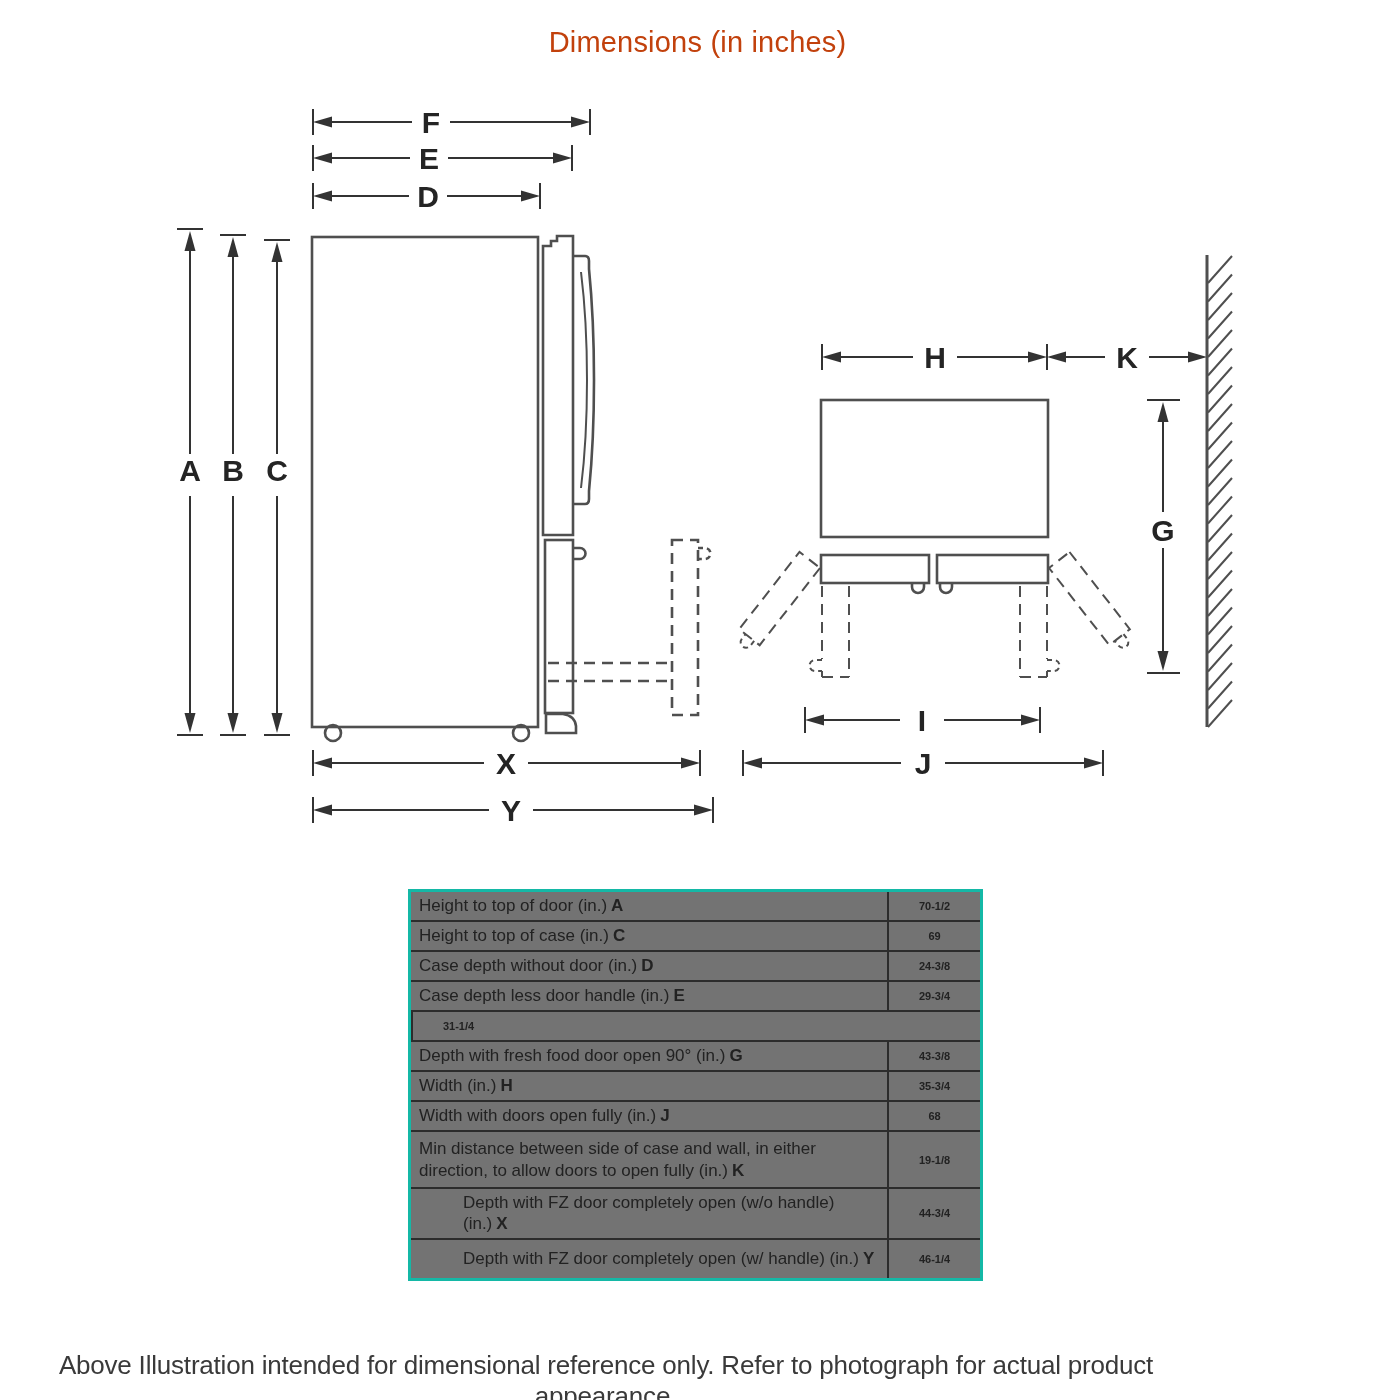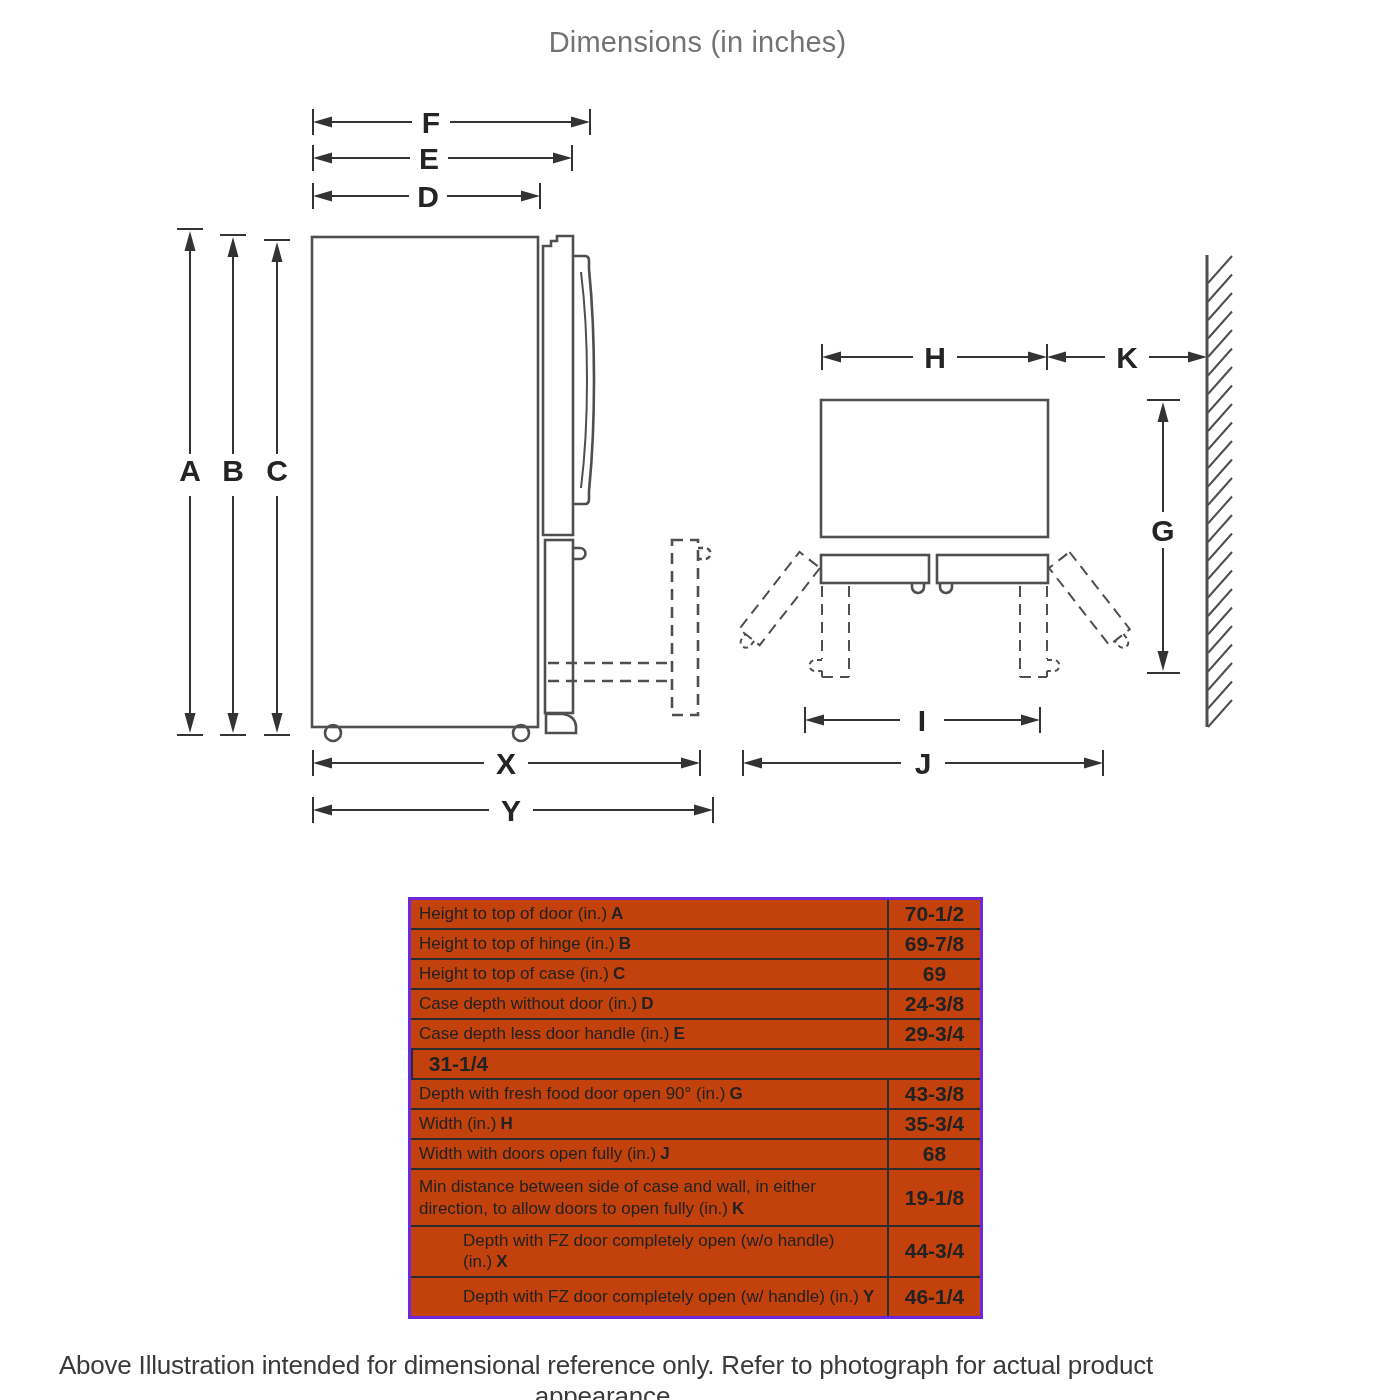--- a/index.html
+++ b/index.html
@@ -1,46 +1,46 @@
 <!DOCTYPE html>
 <html><head>
 <meta charset="utf-8">
 <style>
   html,body{margin:0;padding:0;background:#ffffff;width:1400px;height:1400px;
     font-family:"Liberation Sans", sans-serif;position:relative;overflow:hidden;}
   #page{position:absolute;left:0;top:0;width:1400px;height:1400px;background:#fff;}
 
   .page-title{position:absolute;left:0;top:26px;width:1395px;text-align:center;
-    font-size:29px;color:#737373;letter-spacing:0.2px;}
+    font-size:29px;color:#c2410c;letter-spacing:0.2px;}
 
   svg{position:absolute;left:0;top:0;}
 
   
   .shape{stroke:#4f4f4f;stroke-width:2.6;fill:none;stroke-linejoin:miter;}
   .thin{stroke:#4f4f4f;stroke-width:2;fill:none;}
   .dash{stroke-dasharray:11 7;}
   .dash2{stroke-dasharray:5 4;}
   .dim{stroke:#333;stroke-width:2;fill:none;}
   .arr{fill:#333;stroke:none;}
   .dimlabel{font-family:"Liberation Sans",sans-serif;font-weight:bold;font-size:30px;
     fill:#242424;text-anchor:middle;}
   .wall{stroke:#4f4f4f;stroke-width:3;fill:none;}
   .hatch{stroke:#4f4f4f;stroke-width:2;fill:none;}
 
   
   .spec-table{position:absolute;left:408px;top:889px;width:575px;box-sizing:border-box;
-    border:3px solid #6d28d9;background:#c2410c;margin-top:8px;}
+    border:3px solid #14b8a6;background:#737373;}
   .trow{display:flex;align-items:center;border-top:2px solid #2c2c2c;min-height:28px;}
   .trow:first-child{border-top:none;}
   .trow.tall{min-height:55px;}
   .trow.med{min-height:38px;padding-left:44px;}
   .tlabel{flex:1;padding:3px 6px 3px 8px;font-size:17px;color:#222;line-height:1.25;}
   .tlabel .letter{margin-left:4px;font-weight:bold;}
   .tvalue{flex:none;width:91px;align-self:stretch;display:flex;align-items:center;
-    justify-content:center;border-left:2px solid #2c2c2c;font-size:21px;font-weight:bold;color:#222;}
+    justify-content:center;border-left:2px solid #2c2c2c;font-size:11px;font-weight:bold;color:#222;}
 
   .footer-note{position:absolute;left:0;top:1350px;width:1212px;text-align:center;
     font-size:26px;color:#3a3a3a;letter-spacing:-0.2px;}
 </style>
 </head>
 <body>
 
 <div id="page">
 
   <div class="page-title">Dimensions (in inches)</div>
@@ -230,24 +230,20 @@
       <path class="hatch" d="M1208 283l24 -27M1208 301.5l24 -27M1208 320l24 -27M1208 338.5l24 -27M1208 357l24 -27M1208 375.5l24 -27M1208 394l24 -27M1208 412.5l24 -27M1208 431l24 -27M1208 449.5l24 -27M1208 468l24 -27M1208 486.5l24 -27M1208 505l24 -27M1208 523.5l24 -27M1208 542l24 -27M1208 560.5l24 -27M1208 579l24 -27M1208 597.5l24 -27M1208 616l24 -27M1208 634.5l24 -27M1208 653l24 -27M1208 671.5l24 -27M1208 690l24 -27M1208 708.5l24 -27M1208 727l24 -27"></path>
     </g>
   </svg>
 
   <div class="spec-table">
     <div class="trow">
       <div class="tlabel"><span>Height to top of door (in.)</span><b class="letter">A</b></div>
       <div class="tvalue">70-1/2</div>
     </div>
     <div class="trow">
-      <div class="tlabel"><span>Height to top of hinge (in.)</span><b class="letter">B</b></div>
-      <div class="tvalue">69-7/8</div>
-    </div>
-    <div class="trow">
       <div class="tlabel"><span>Height to top of case (in.)</span><b class="letter">C</b></div>
       <div class="tvalue">69</div>
     </div>
     <div class="trow">
       <div class="tlabel"><span>Case depth without door (in.)</span><b class="letter">D</b></div>
       <div class="tvalue">24-3/8</div>
     </div>
     <div class="trow">
       <div class="tlabel"><span>Case depth less door handle (in.)</span><b class="letter">E</b></div>
       <div class="tvalue">29-3/4</div>

